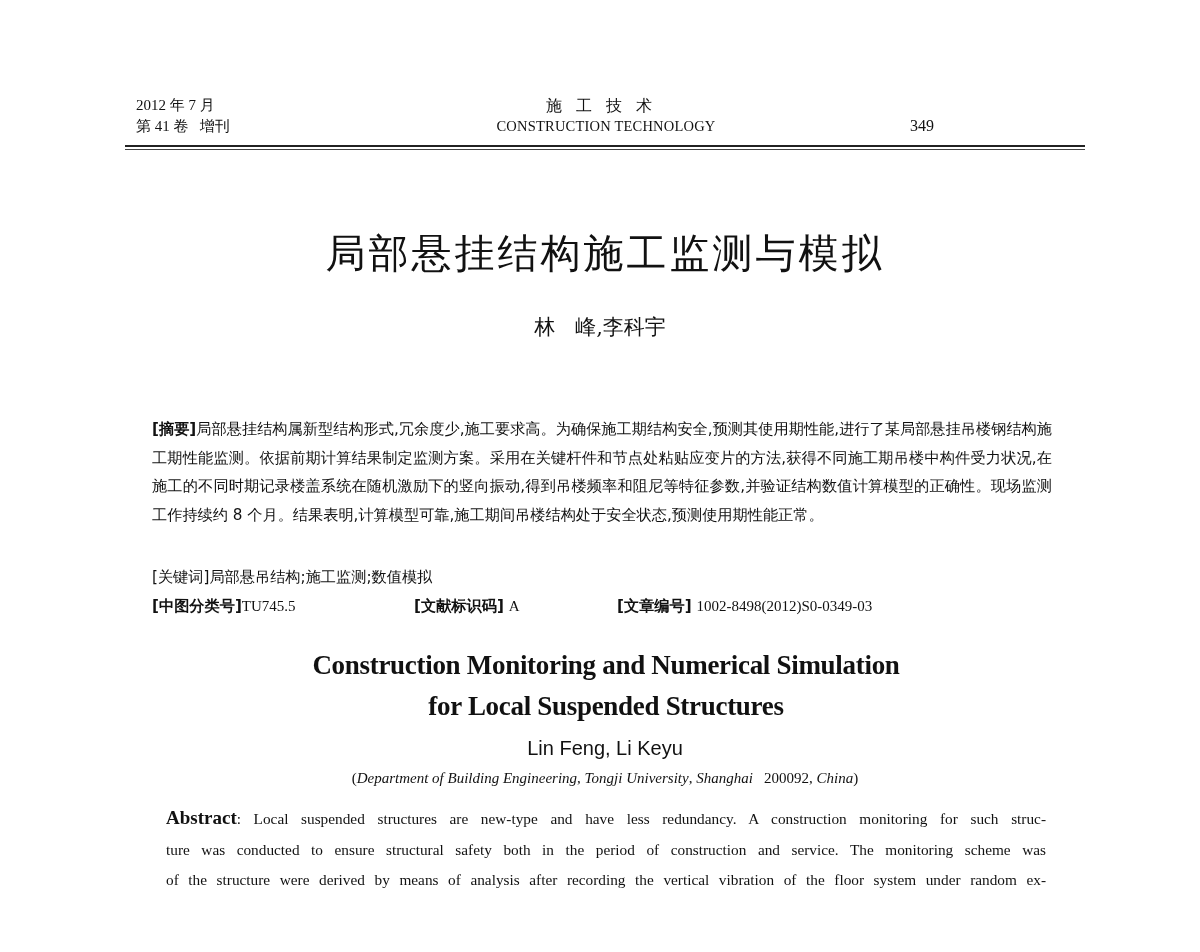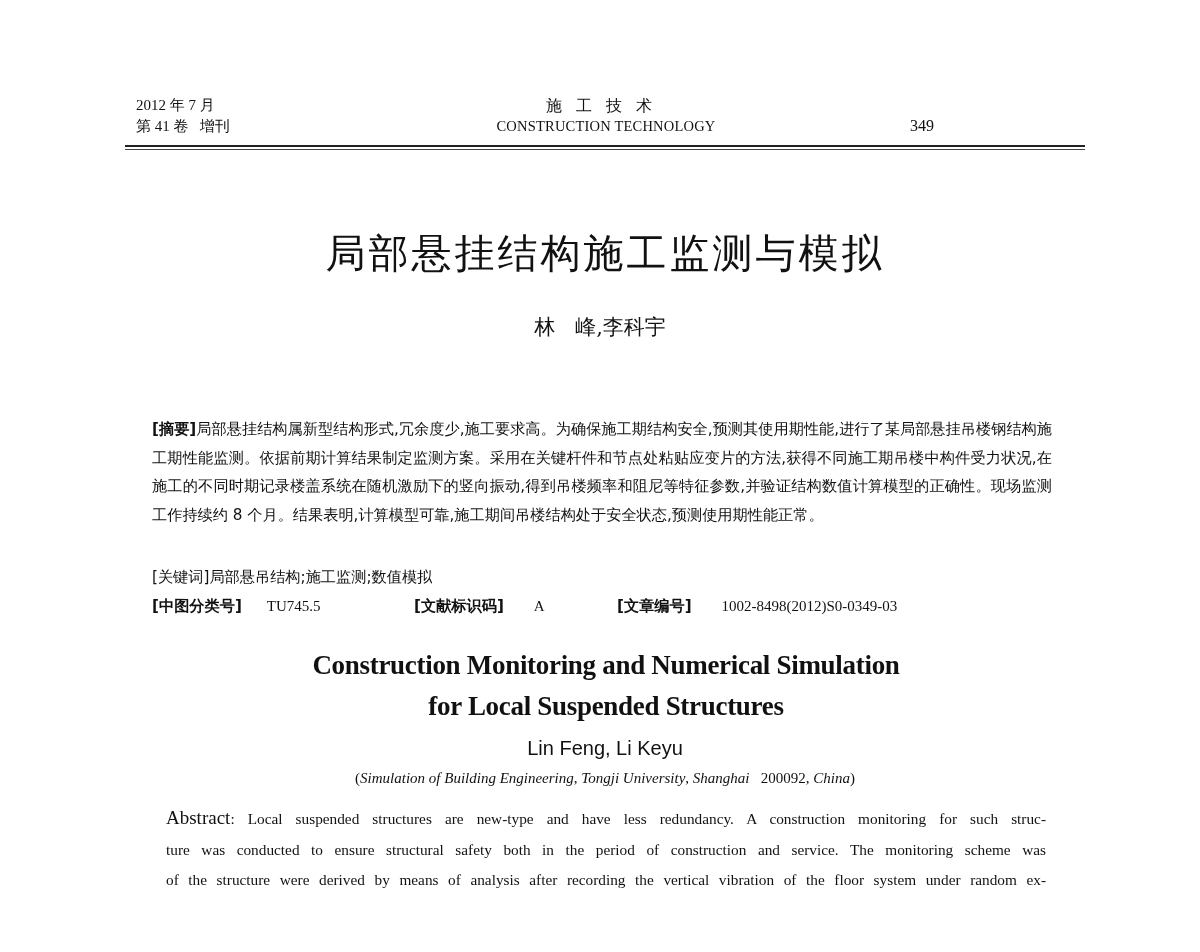--- a/index.html
+++ b/index.html
@@ -19,29 +19,29 @@
   .authors-cn { position: absolute; left: 0; width: 1200px; top: 313px; text-align: center; font-size: 21px; font-family: "DejaVu Serif", serif; white-space: pre; }
   .affil-cn { position: absolute; left: 0; width: 1200px; top: 350px; text-align: center; font-size: 14px; font-family: "DejaVu Serif", serif; white-space: pre; }
 
   .abs-cn { position: absolute; left: 152px; width: 900px; top: 415px; font-size: 15.2px; line-height: 28.5px; font-family: "DejaVu Sans", sans-serif; text-align: justify; }
   .abs-cn .lbl { font-weight: bold; }
   .kw-line { position: absolute; left: 152px; top: 567px; font-size: 15.2px; font-family: "DejaVu Sans", sans-serif; }
   .kw-line .lbl { font-weight: normal; }
   .cls-line { position: absolute; left: 152px; top: 596px; font-size: 15.2px; font-family: "DejaVu Sans", sans-serif; width: 920px; }
   .cls-line span.item { position: absolute; white-space: nowrap; }
   .cls-line .lbl { font-weight: bold; }
-  .cls-line .val { font-family: "Liberation Serif", serif; font-size: 15px; padding-left: 25px; }
+  .cls-line .val { font-family: "Liberation Serif", serif; font-size: 15px; }
 
   .title-en { position: absolute; left: 0; width: 1212px; top: 645px; text-align: center; font-family: "Liberation Serif", serif; font-weight: bold; font-size: 27px; line-height: 41px; letter-spacing: -0.3px; }
   .authors-en { position: absolute; left: 0; width: 1210px; top: 737px; text-align: center; font-family: "Liberation Sans", sans-serif; font-size: 20px; }
   .affil-en { position: absolute; left: 0; width: 1210px; top: 770px; text-align: center; font-family: "Liberation Serif", serif; font-size: 15px; }
   .affil-en i { font-style: italic; }
 
   .abs-en { position: absolute; left: 166px; width: 880px; top: 803px; font-family: "Liberation Serif", serif; font-size: 15.3px; line-height: 30.5px; text-align: justify; text-align-last: justify; }
-  .abs-en .lbl { font-weight: normal; font-size: 19px; }
+  .abs-en .lbl { font-weight: bold; font-size: 19px; }
 </style>
 </head>
 <body>
 
 <div class="page">
 
   <div class="hdr-left">
     <div>2012 年 7 月</div>
     <div>第 41 卷   增刊</div>
   </div>
@@ -80,21 +80,21 @@
   </div>
 
   <div class="title-en">
     <div>Construction Monitoring and Numerical Simulation</div>
     <div>for Local Suspended Structures</div>
   </div>
 
   <div class="authors-en">Lin Feng, Li Keyu</div>
 
   <div class="affil-en">
-    <span>(</span><i>Simulation of Building Engineering</i>, <i>Tongji University</i>, <i>Shanghai</i>&nbsp;&nbsp; <span>200092</span>, <i>China</i><span>)</span>
+    <span>(</span><i>Department of Building Engineering</i>, <i>Tongji University</i>, <i>Shanghai</i>&nbsp;&nbsp; <span>200092</span>, <i>China</i><span>)</span>
   </div>
 
   <div class="abs-en">
     <div><span class="lbl">Abstract</span><span>: Local suspended structures are new-type and have less redundancy.  A construction monitoring for such struc-</span></div>
     <div>ture was conducted to ensure structural safety both in the period of construction and service.  The monitoring scheme was</div>
     <div>of the structure were derived by means of analysis after recording the vertical vibration of the floor system under random ex-</div>
   </div>
 
 </div>
 

